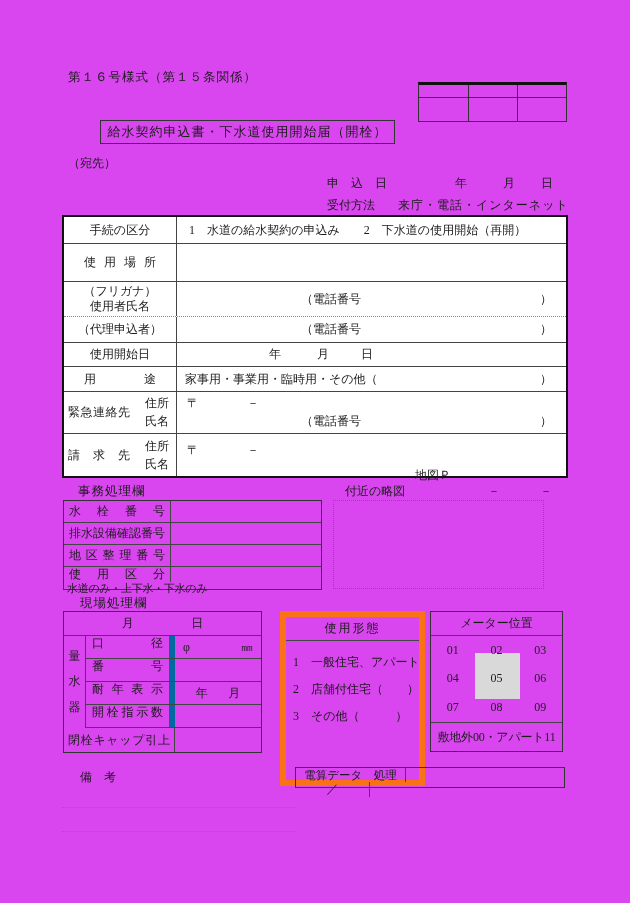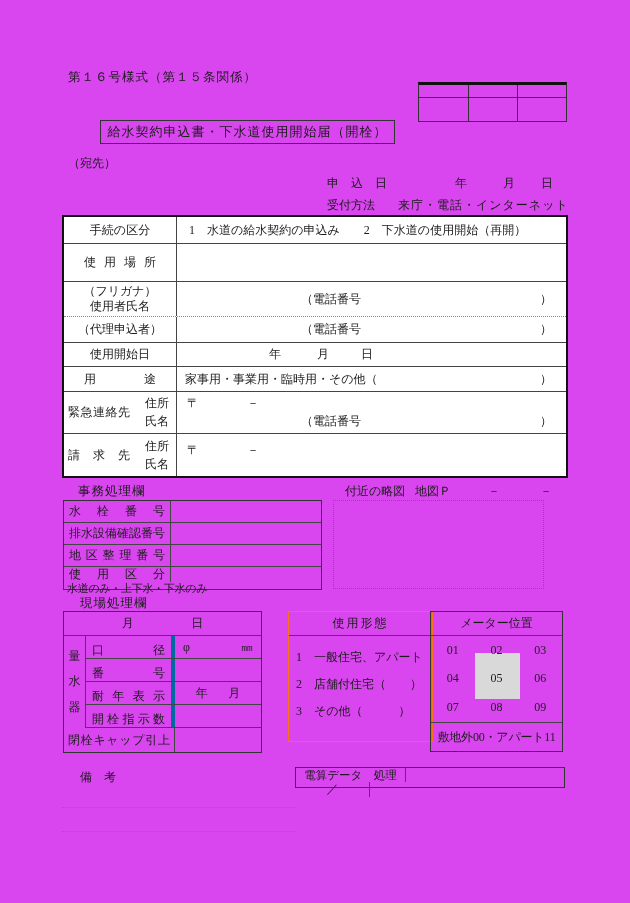--- a/index.html
+++ b/index.html
@@ -58,31 +58,31 @@
   
   .ftable { left:63px; top:611px; width:199px; border:1px solid #333; }
   .fhead { display:flex; height:24px; border-bottom:1px solid #444; }
   .fhead-label { width:111px; border-right:1px solid #444; display:flex; align-items:center; justify-content:center; }
   .fhead-value { flex:1; display:flex; align-items:center; justify-content:space-evenly; }
   .fbody { display:flex; }
   .fmeter { width:22px; border-right:1px solid #444; display:flex; align-items:center; justify-content:center; }
   .fmeter span { width:13px; word-break:break-all; line-height:2.1; text-align:center; }
   .frows { flex:1; }
   .frow { display:flex; height:23px; border-bottom:1px solid #444; }
-  .flabel { width:89px; flex-shrink:0; border-right:4px solid #0369a1; display:flex; align-items:flex-end; }
+  .flabel { width:89px; flex-shrink:0; border-right:6px solid #0369a1; display:flex; align-items:flex-start; }
   .flabel span { width:100%; padding:0 6px; text-align:justify; text-align-last:justify; }
   .fvalue { flex:1; display:flex; align-items:center; }
   .fvalue.between { justify-content:space-between; padding:0 8px; }
   .fvalue.evenly { justify-content:space-evenly; }
   .ffoot { display:flex; height:24px; }
   .ffoot-label { width:111px; border-right:1px solid #444; display:flex; align-items:center; }
   .ffoot-label span { width:100%; padding:0 4px; text-align:justify; text-align-last:justify; }
 
   
-  .utable { left:288px; top:611px; width:145px; height:131px; border:1px solid #f97316; }
+  .utable { left:280px; top:611px; width:145px; height:175px; border:6px solid #f97316; }
   .uhead { height:24px; border-bottom:1px solid #444; display:flex; align-items:center; justify-content:center; letter-spacing:2px; }
   .uitems { padding:8px 7px; }
   .uitem { line-height:27px; white-space:pre; }
 
   
   .mptable { left:430px; top:611px; width:133px; height:141px; border:1px solid #333; }
   .mphead { height:24px; border-bottom:1px solid #444; display:flex; align-items:center; justify-content:center; }
   .mpgrid { position:relative; height:86px; display:grid;
     grid-template-columns:repeat(3,1fr); grid-template-rows:repeat(3,1fr); }
   .mpgrid .cell { display:flex; align-items:center; justify-content:center; z-index:1; }
@@ -239,21 +239,21 @@
     </div>
     <div class="orow">
       <div class="olabel">
           <span>使用区分</span>
         </div>
       <div class="ovalue">水道のみ・上下水・下水のみ</div>
     </div>
   </div>
 
   <div class="abs" style="left:345px; top:484px;">付近の略図</div>
-  <div class="abs" style="left:415px; top:484px;">地図Ｐ</div>
+  <div class="abs" style="left:415px; top:468px;">地図Ｐ</div>
   <div class="abs" style="left:488px; top:484px;">－</div>
   <div class="abs" style="left:540px; top:484px;">－</div>
   <div class="abs map-box"></div>
 
   <div class="abs sec-label" style="left:80px; top:596px;">現場処理欄</div>
 
   <div class="abs ftable">
     <div class="fhead">
       <div class="fhead-value">
         <span>月</span>

